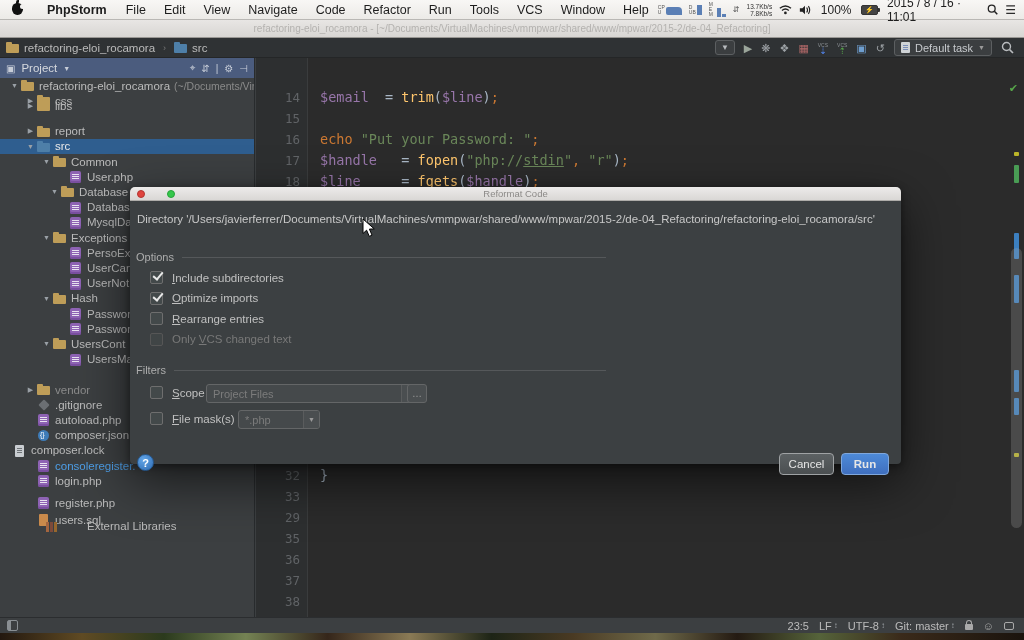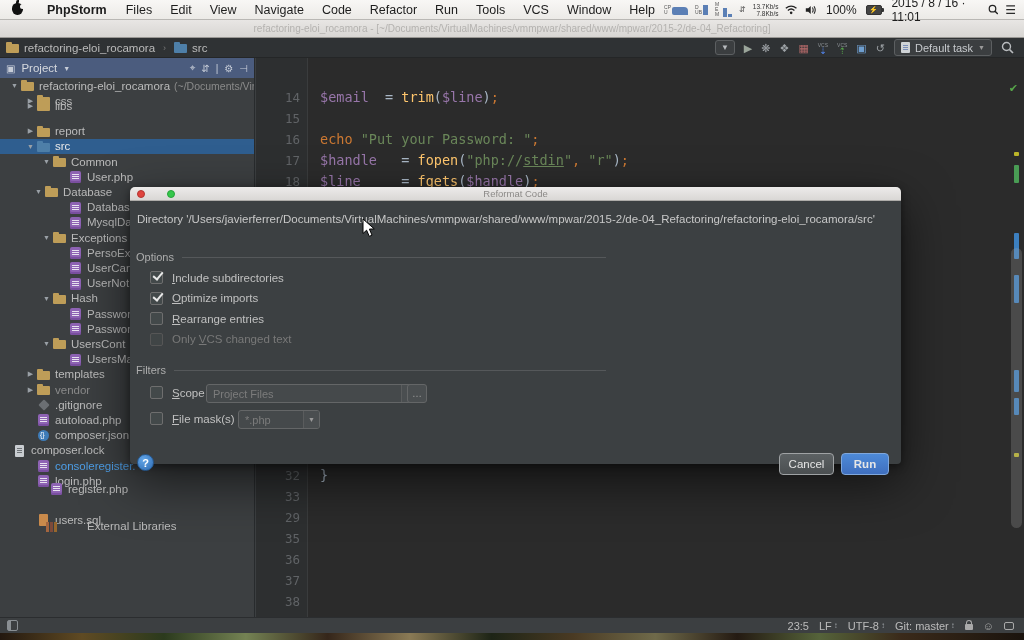--- a/index.html
+++ b/index.html
@@ -167,21 +167,21 @@
 
   #cursor { position:absolute; left:362px; top:218px; z-index:50; }
 </style>
 </head>
 <body>
 
 <div id="menubar">
   <span class="apple"><span class="apple-shape"></span></span>
   <div id="menubar-items" style="display: flex;">
       <span class="menu-item app">PhpStorm</span>
-      <span class="menu-item">Files</span>
+      <span class="menu-item">File</span>
       <span class="menu-item">Edit</span>
       <span class="menu-item">View</span>
       <span class="menu-item">Navigate</span>
       <span class="menu-item">Code</span>
       <span class="menu-item">Refactor</span>
       <span class="menu-item">Run</span>
       <span class="menu-item">Tools</span>
       <span class="menu-item">VCS</span>
       <span class="menu-item">Window</span>
       <span class="menu-item">Help</span>
@@ -310,21 +310,21 @@
         <div class="trow" style="top: 76px; padding-left: 40px;">
           <span class="arrow">▼</span>
           <span class="ic ic-folder"></span>
           <span class="lab">Common</span>
         </div>
         <div class="trow" style="top: 91.2px; padding-left: 56px;">
           <span class="arrow"></span>
           <span class="ic ic-php"></span>
           <span class="lab">User.php</span>
         </div>
-        <div class="trow" style="top: 106.4px; padding-left: 32px;">
+        <div class="trow" style="top: 106.4px; padding-left: 48px;">
           <span class="arrow">▼</span>
           <span class="ic ic-folder"></span>
           <span class="lab">Database</span>
         </div>
         <div class="trow" style="top: 121.6px; padding-left: 56px;">
           <span class="arrow"></span>
           <span class="ic ic-php"></span>
           <span class="lab">Databas</span>
         </div>
         <div class="trow" style="top: 136.8px; padding-left: 56px;">
@@ -369,25 +369,20 @@
         </div>
         <div class="trow" style="top: 258.4px; padding-left: 40px;">
           <span class="arrow">▼</span>
           <span class="ic ic-folder"></span>
           <span class="lab">UsersCont</span>
         </div>
         <div class="trow" style="top: 273.6px; padding-left: 56px;">
           <span class="arrow"></span>
           <span class="ic ic-php"></span>
           <span class="lab">UsersMa</span>
-        </div>
-        <div class="trow" style="top: 288.8px; padding-left: 24px;">
-          <span class="arrow">▶</span>
-          <span class="ic ic-folder"></span>
-          <span class="lab">templates</span>
         </div>
         <div class="trow dim" style="top: 304px; padding-left: 24px;">
           <span class="arrow">▶</span>
           <span class="ic ic-folder"></span>
           <span class="lab">vendor</span>
         </div>
         <div class="trow" style="top: 334.4px; padding-left: 24px;">
           <span class="arrow"></span>
           <span class="ic ic-php"></span>
           <span class="lab">autoload.php</span>
@@ -410,21 +405,21 @@
         <div class="trow" style="top: 380px; padding-left: 24px;">
           <span class="arrow"></span>
           <span class="ic ic-php"></span>
           <span class="lab" style="color: rgb(78, 159, 232);">consoleregister.</span>
         </div>
         <div class="trow" style="top: 395.2px; padding-left: 24px;">
           <span class="arrow"></span>
           <span class="ic ic-php"></span>
           <span class="lab">login.php</span>
         </div>
-        <div class="trow" style="top: 403px; padding-left: 24px; margin-left: 13px;">
+        <div class="trow" style="top: 417px; padding-left: 24px;">
           <span class="arrow"></span>
           <span class="ic ic-php"></span>
           <span class="lab">register.php</span>
         </div>
         <div class="trow" style="top: 434px; padding-left: 24px;">
           <span class="arrow"></span>
           <span class="ic ic-sql"></span>
           <span class="lab">users.sql</span>
         </div>
         <div class="trow" style="top: 440.8px; padding-left: 8px; gap: 24px;">

